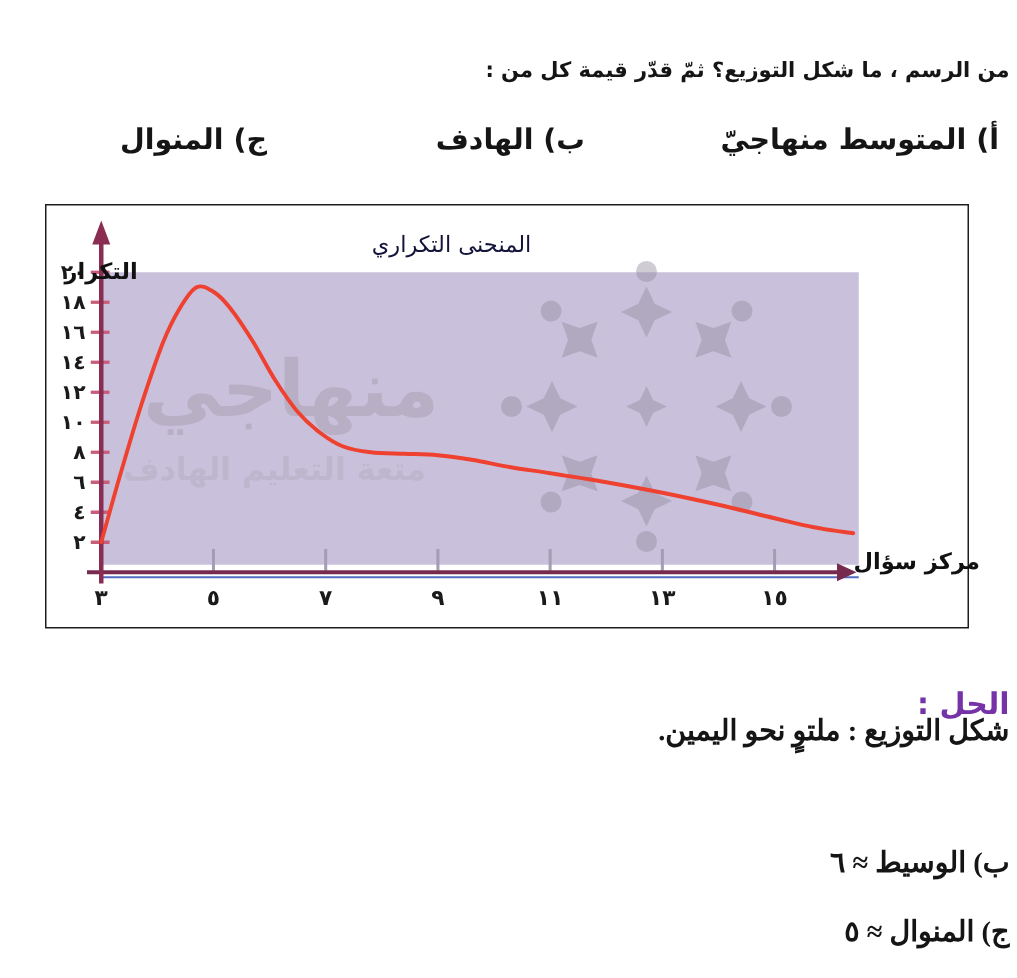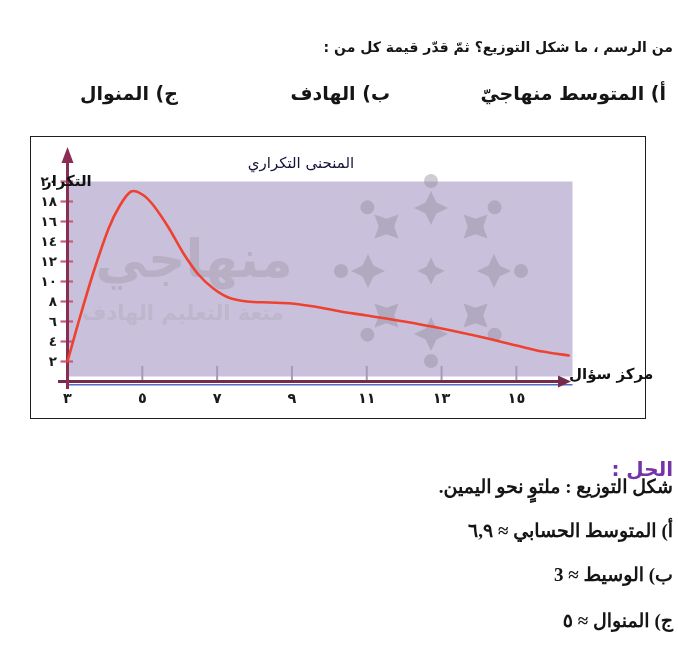--- a/index.html
+++ b/index.html
@@ -135,17 +135,16 @@
       <path id="curve" fill="none" stroke-width="2.6" stroke-linecap="round" stroke-linejoin="round" d="M36.5,224.5C38.4,217.8,43.4,199.5,47.7,184.5C52.1,169.5,57.7,150.0,62.7,134.5C67.7,119.0,73.3,102.5,77.6,91.5C82.0,80.5,85.1,74.7,88.9,68.5C92.6,62.3,96.4,56.3,100.1,54.5C103.8,52.7,107.6,55.2,111.3,57.5C115.1,59.8,118.2,63.0,122.5,68.5C126.9,74.0,132.5,82.5,137.5,90.5C142.5,98.5,147.5,108.7,152.5,116.5C157.5,124.3,162.4,131.7,167.4,137.5C172.4,143.3,177.4,147.7,182.4,151.5C187.4,155.3,191.7,158.3,197.4,160.5C203.0,162.7,209.2,163.7,216.1,164.5C222.9,165.3,231.0,165.2,238.5,165.5C246.0,165.8,253.5,165.8,260.9,166.5C268.4,167.2,275.3,168.2,283.4,169.5C291.5,170.8,300.8,173.0,309.6,174.5C318.3,176.0,325.2,176.8,335.8,178.5C346.4,180.2,360.7,182.3,373.2,184.5C385.6,186.7,398.1,189.0,410.6,191.5C423.0,194.0,435.5,196.7,448.0,199.5C460.5,202.3,474.8,206.0,485.4,208.5C496.0,211.0,502.8,212.8,511.6,214.5C520.3,216.2,533.4,217.8,537.8,218.5" stroke="#ef4130"></path>
     </svg>
 
     <div class="y-axis-title">التكرار</div>
     <div class="chart-title">المنحنى التكراري</div>
     <div class="x-axis-title">مركز سؤال</div>
   </div>
 
   <div class="sol-label" style="color: rgb(118, 51, 168);">الحل :</div>
   <div class="sol-line sol-shape">شكل التوزيع : ملتوٍ نحو اليمين.</div>
-  <div class="sol-line sol-mean">أ) المتوسط الحسابي ≈ ٦,٩</div>
-  <div class="sol-line sol-median">ب) الوسيط ≈ 3</div>
+  <div class="sol-line sol-median">ب) الوسيط ≈ ٦</div>
   <div class="sol-line sol-mode">ج) المنوال ≈ ٥</div>
 
 </div>
 
 </body></html>

